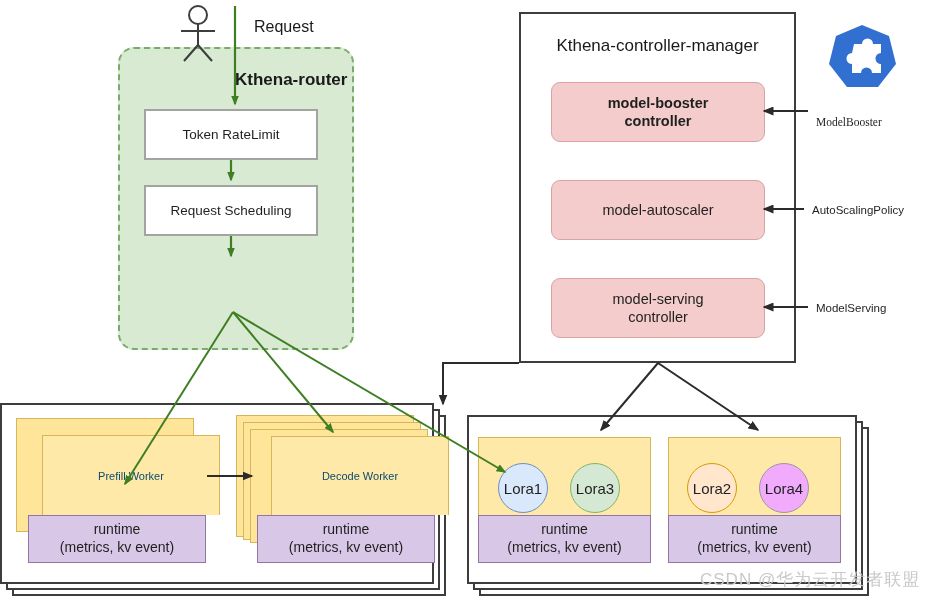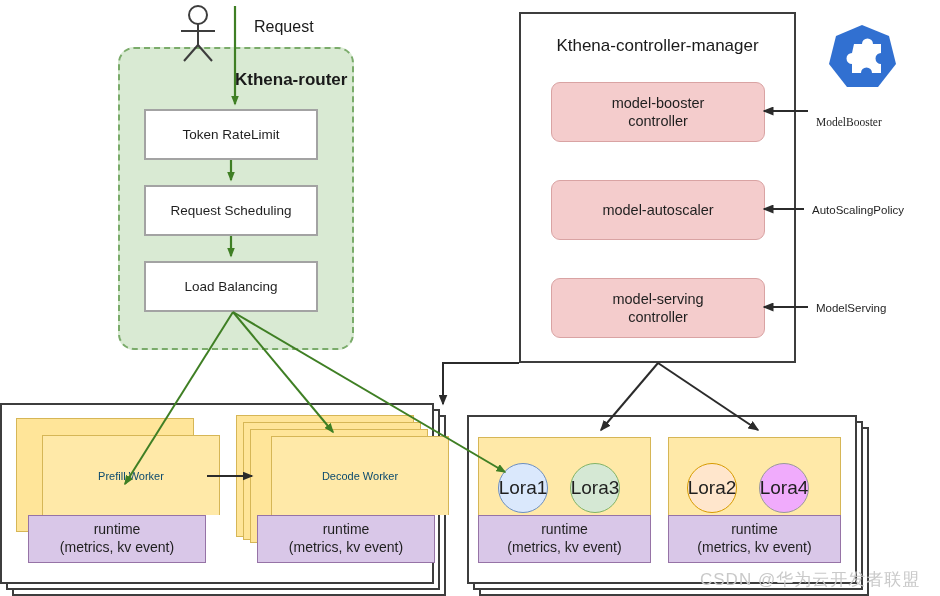--- a/index.html
+++ b/index.html
@@ -20,21 +20,21 @@
   #box-loadbal{left:144px;top:261px;width:174px;height:51px;}
   #request-label{left:246px;top:16px;width:110px;height:22px;font-size:16px;
     display:flex;align-items:center;justify-content:flex-start;margin-left:8px;}
 
   
   #cm-panel{left:519px;top:12px;width:277px;height:351px;
     background:#ffffff;border:2px solid #3d3d3d;}
   #cm-title{left:529px;top:33px;width:257px;height:26px;font-size:17px;}
   .cbox{background:#f4cccc;border:1.5px solid #d9a3a3;border-radius:9px;
         font-size:14.5px;color:#1f1f1f;line-height:1.25;}
-  #box-booster{left:551px;top:82px;width:214px;height:60px;}
+  #box-booster{left:551px;top:82px;width:214px;height:60px;font-weight:bold;}
   #box-autoscaler{left:551px;top:180px;width:214px;height:60px;}
   #box-serving{left:551px;top:278px;width:214px;height:60px;}
   .crd-label{font-size:11.5px;color:#1f1f1f;display:flex;align-items:center;
              justify-content:flex-start;height:18px;}
   #crd-booster{left:816px;top:113px;width:124px;font-family:Liberation Serif, serif;}
   #crd-autoscaler{left:812px;top:201px;width:132px;}
   #crd-serving{left:816px;top:299px;width:124px;}
 
   
   .grp-shadow{background:#ffffff;border:2px solid #3d3d3d;}
@@ -65,21 +65,21 @@
   #dc-sh1{left:250px;top:429px;width:178px;height:114px;}
   #dc-top{left:257px;top:436px;width:178px;height:79px;}
   #dc-rt{left:257px;top:515px;width:178px;height:48px;}
 
   
   #lo1-top{left:478px;top:437px;width:173px;height:78px;}
   #lo1-rt{left:478px;top:515px;width:173px;height:48px;}
   #lo2-top{left:668px;top:437px;width:173px;height:78px;}
   #lo2-rt{left:668px;top:515px;width:173px;height:48px;}
 
-  .lora{border-radius:50%;font-size:19px;color:#1f1f1f;text-align:center;}
+  .lora{border-radius:50%;font-size:15px;color:#1f1f1f;text-align:center;}
   #lora1{left:498px;top:463px;width:50px;height:50px;background:#dae8fc;border:1.5px solid #6c8ebf;}
   #lora3{left:570px;top:463px;width:50px;height:50px;background:#d5e8d4;border:1.5px solid #82b366;}
   #lora2{left:687px;top:463px;width:50px;height:50px;background:#ffe6cc;border:1.5px solid #d79b00;}
   #lora4{left:759px;top:463px;width:50px;height:50px;background:#f0abfc;border:1.5px solid #999999;}
 
   #watermark{left:700px;top:566px;width:240px;height:26px;font-size:17px;
     color:#c9c9c9;display:flex;align-items:center;justify-content:flex-start;
     letter-spacing:1px;}
   svg.overlay{position:absolute;left:0;top:0;width:940px;height:596px;
               pointer-events:none;overflow:visible;}
@@ -88,21 +88,20 @@
 <body>
 
 <div id="stage">
 
   <div class="abs" id="router-panel"></div>
   <div class="abs" id="router-title">Kthena-router</div>
   <div class="abs" id="request-label">Request</div>
 
   <div class="abs ctr rbox" id="box-ratelimit">Token RateLimit</div>
   <div class="abs ctr rbox" id="box-fairness">Request Scheduling</div>
-  <div class="abs ctr rbox" id="box-loadbal">Load Balancing</div>
 
   <div class="abs" id="cm-panel"></div>
   <div class="abs ctr" id="cm-title">Kthena-controller-manager</div>
 
   <div class="abs ctr cbox" id="box-booster">
     <div>
       <div>model-booster</div>
       <div>controller</div>
     </div>
   </div>

